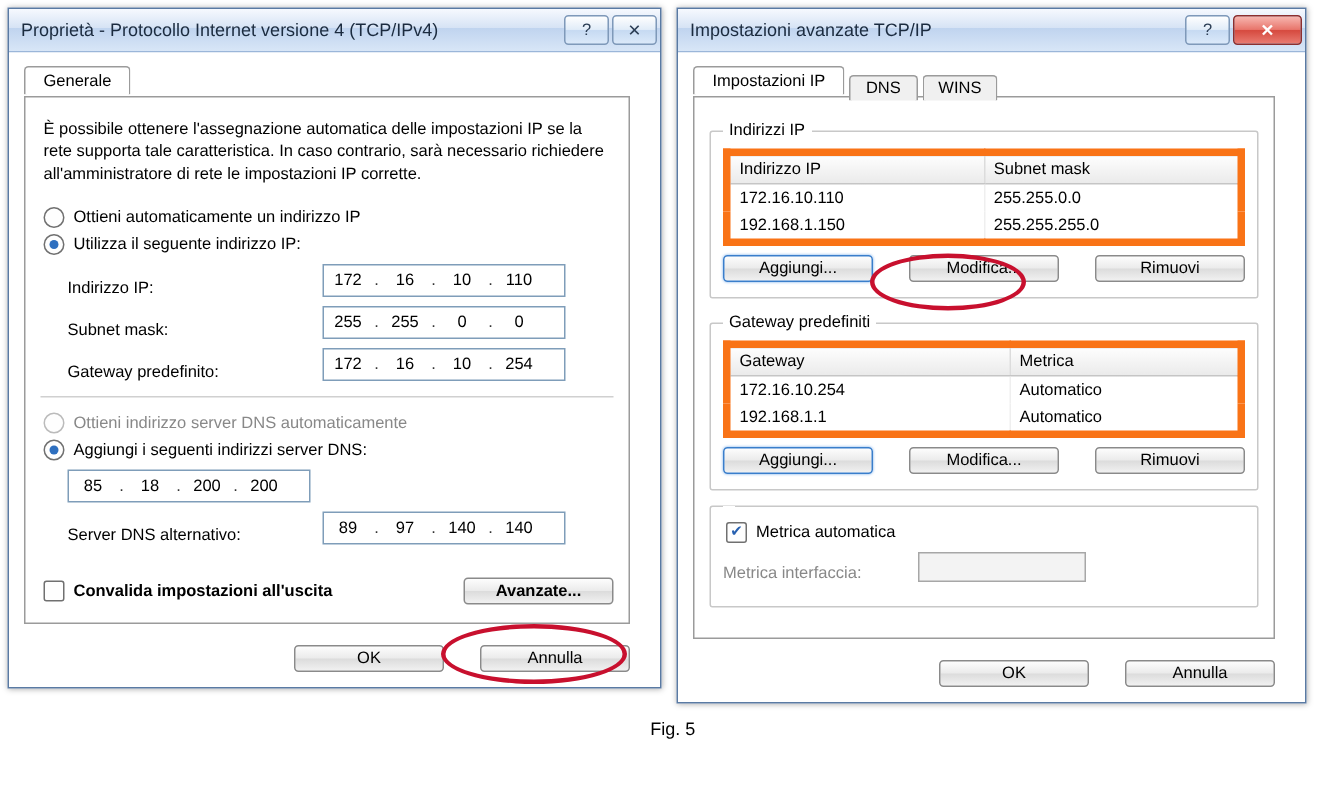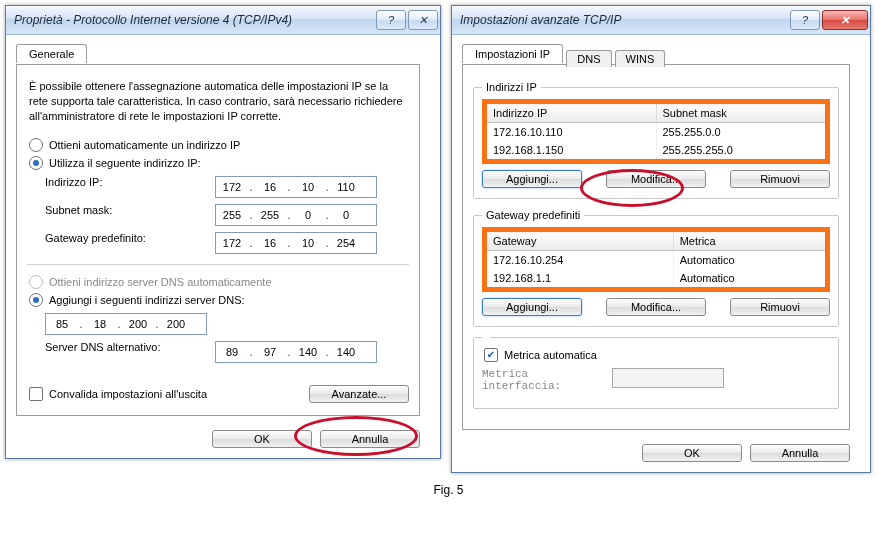--- a/index.html
+++ b/index.html
@@ -22,21 +22,20 @@
     background: #fff;
   }
   .titlebar {
     display: flex;
     align-items: center;
     justify-content: space-between;
     height: 28px;
     padding: 0 2px 0 8px;
     background: linear-gradient(#f6f9fe, #d6e3f5 45%, #c0d4ef 46%, #d8e6f7);
     border-bottom: 1px solid #9bb6d9;
-    font-style: italic;
   }
   .titlebar .title {
     font-size: 12px;
     color: #1b2b3f;
   }
   .titlebtns { display: flex; gap: 2px; }
   .glassbtn {
     width: 28px; height: 18px;
     border: 1px solid #7f99b9;
     border-radius: 3px;
@@ -80,21 +79,21 @@
   .radio-row, .check-row { display:flex; align-items:center; gap:6px; margin:4px 2px; }
   .radio, .check {
     width:12px;height:12px;border:1px solid #707070;border-radius:50%;
     display:flex;align-items:center;justify-content:center;background:#fefefe;
   }
   .radio .dot{width:6px;height:6px;background:#2e6fbf;border-radius:50%;}
   .check{border-radius:2px;}
   .check .mark{font-size:10px;color:#2760b0;line-height:10px;}
   .disabled {color:#888;}
   .indent { margin-left: 18px; }
-  .fieldrow { display:flex; align-items:flex-start; margin:6px 0; }
+  .fieldrow { display:flex; align-items:flex-end; margin:6px 0; }
   .fieldrow label { width:170px; }
   .ipbox {
     display:flex; align-items:center;
     border:1px solid #7f9db9; height:20px; background:#fff;
     width: 160px;
   }
   .ipbox span.oct { width:32px; text-align:center; }
   .ipbox span.dot { width:6px; text-align:center; color:#333; }
   .sep { height:1px; background:#d0d0d0; margin:10px 0; }
   .btn {
@@ -104,21 +103,21 @@
     padding: 2px 14px;
     font-size:11px;
     min-width:70px;
     text-align:center;
     display:inline-block;
   }
   .btn.default {
     border-color:#3a7ecb;
     box-shadow: 0 0 2px #6fa8e8;
   }
-  .buttonbar{ display:flex; justify-content:flex-end; gap:8px; margin-top:14px;}
+  .buttonbar{ display:flex; justify-content:flex-end; gap:24px; margin-top:14px;}
   fieldset.group{
     border:1px solid #c8c8c8;
     border-radius:2px;
     padding: 6px 8px 10px 8px;
     margin: 6px 0 10px 0;
   }
   fieldset.group legend{ padding:0 4px; font-size:11px;}
   table.grid{
     width:100%;
     border:5px solid #f97316;
@@ -254,21 +253,21 @@
                 <span class="dot">.</span>
               <span class="oct">97</span>
                 <span class="dot">.</span>
               <span class="oct">140</span>
                 <span class="dot">.</span>
               <span class="oct">140</span>
             </div>
           </div>
         </div>
 
-        <div style="display:flex;justify-content:space-between;align-items:center;margin-top:20px;">
+        <div style="display:flex;justify-content:space-between;align-items:center;margin-top:20px;font-weight:bold;">
           <div class="check-row">
             <span class="check"></span>
             <span>Convalida impostazioni all'uscita</span>
           </div>
           <span class="btn">Avanzate...</span>
         </div>
       </div>
       <div class="buttonbar">
         <span class="btn">OK</span>
         <span class="btn">Annulla</span>
@@ -346,21 +345,21 @@
 
         <fieldset class="group">
           <legend></legend>
           <div class="check-row">
             <span class="check">
                 <span class="mark">✔</span>
               </span>
             <span>Metrica automatica</span>
           </div>
           <div class="fieldrow" style="margin-top:6px;">
-            <label class="disabled" style="width:130px;font-family:Liberation Mono, monospace;">Metrica interfaccia:</label>
+            <label class="disabled" style="width:130px;">Metrica interfaccia:</label>
             <div class="inputflat disabled"></div>
           </div>
         </fieldset>
 
       </div>
       <div class="buttonbar">
         <span class="btn">OK</span>
         <span class="btn">Annulla</span>
       </div>
     </div>

